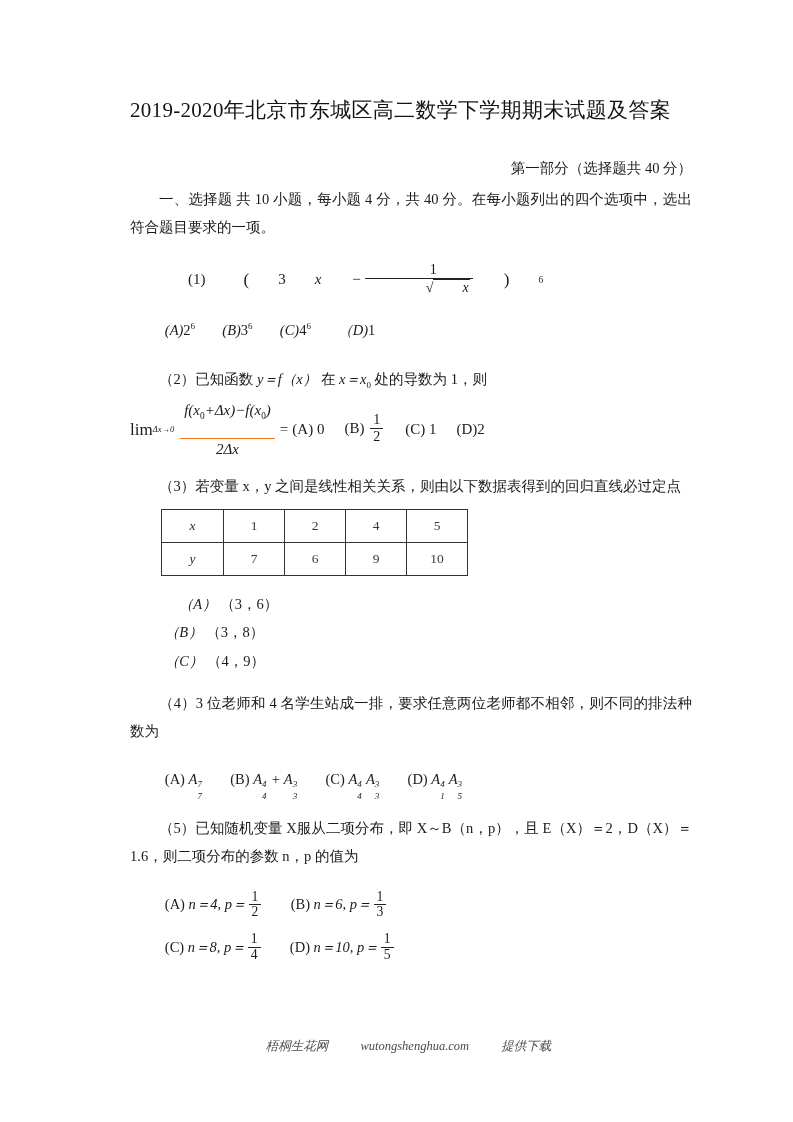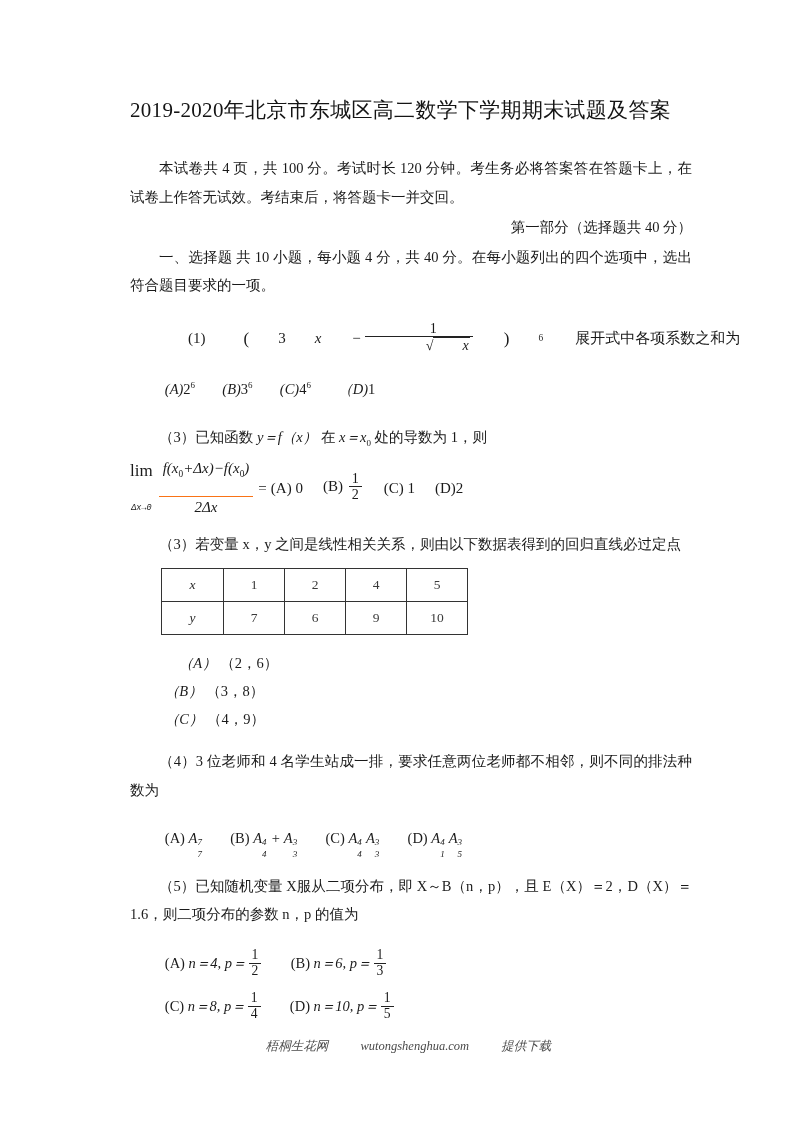--- a/index.html
+++ b/index.html
@@ -140,28 +140,27 @@
   .limit-line {
     font-size: 15px;
     line-height: 1.2;
     margin: 8px 0 0 0;
     display: flex;
     align-items: center;
     white-space: nowrap;
   }
   .lim {
     display: inline-flex;
-    flex-direction: column;
+    flex-direction: row;
     align-items: center;
     font-style: normal;
     margin-right: 3px;
-    gap: 24px;
   }
   .lim .op { font-size: 17px; line-height: 1; }
-  .lim .sub { font-size: 8.5px; line-height: 1.2; font-style: italic; font-family: Liberation Mono, monospace; }
+  .lim .sub { font-size: 8.5px; line-height: 1.2; font-style: italic; }
   .bigfrac {
     display: inline-flex;
     flex-direction: column;
     align-items: center;
     margin: 0 3px;
     vertical-align: middle;
   }
   .bigfrac .num {
     padding: 0 4px 19px 4px;
     border-bottom: 1px solid #f97316;
@@ -222,21 +221,20 @@
   .footer .gap2 { width: 26px; }
 </style>
 </head>
 <body>
 
 <div class="page">
   <div class="content">
 
     <h1 class="doc-title">2019-2020年北京市东城区高二数学下学期期末试题及答案</h1>
 
-    <p class="para indent">本试卷共 4 页，共 100 分。考试时长 120 分钟。考生务必将答案答在答题卡上，在试卷上作答无试效。考结束后，将答题卡一并交回。</p>
 
     <p class="para center">第一部分（选择题共 40 分）</p>
 
     <p class="para indent">一、选择题 共 10 小题，每小题 4 分，共 40 分。在每小题列出的四个选项中，选出符合题目要求的一项。</p>
 
     <div class="spacer-md"></div>
 
     <div class="q-block">
       <div class="q-stem">
         <span class="expr1">
@@ -246,40 +244,39 @@
             <span class="mn">3</span>
             <span class="mi">x</span>
             <span class="mn" style="margin:0 2px">−</span>
             <span class="frac">
               <span class="num">1</span>
               <span class="den"><span class="sqrt"><span class="rad">√</span><span class="under mi">x</span></span></span>
             </span>
             <span class="paren-big">)</span>
             <sup class="sp">6</sup>
           <span style="display:inline-block;width:3px"></span>
-          <span>展开式中各项系数之和为</span>
         </span>
       </div>
       <div class="spacer-md"></div>
       <div class="q-opts">
         <span class="math"><span class="mi">(A)</span><span>2</span><sup class="sp">6</sup></span>
         <span class="opt-gap"></span>
         <span class="math"><span class="mi">(B)</span><span>3</span><sup class="sp">6</sup></span>
         <span class="opt-gap"></span>
         <span class="math"><span class="mi">(C)</span><span>4</span><sup class="sp">6</sup></span>
         <span class="opt-gap"></span>
         <span class="math"><span class="mi">（D)</span><span>1</span></span>
       </div>
     </div>
 
     <div class="spacer-md"></div>
 
     <div class="q-block">
       <div class="q-stem">
-        <span>（3）已知函数 </span><span class="mi">y＝f（x）</span><span> 在 </span><span class="mi">x＝x</span><sub class="sb mi">0</sub><span> 处的导数为 1，则</span>
+        <span>（2）已知函数 </span><span class="mi">y＝f（x）</span><span> 在 </span><span class="mi">x＝x</span><sub class="sb mi">0</sub><span> 处的导数为 1，则</span>
       </div>
 
       <div class="limit-line">
         <span class="lim">
           <span class="op">lim</span>
           <span class="sub">Δx→0</span>
         </span>
         <span class="bigfrac">
           <span class="num"><span class="mi">f(x</span><sub class="sb mi">0</sub><span class="mi">+Δx)−f(x</span><sub class="sb mi">0</sub><span class="mi">)</span></span>
           <span class="den mi">2Δx</span>
@@ -322,21 +319,21 @@
             <td>6</td>
             <td>9</td>
             <td>10</td>
           </tr>
         </tbody>
       </table>
 
       <div class="spacer-sm"></div>
 
       <div class="q-opts">
-        <div style="padding-left:14px"><span class="mi">（A）</span>&nbsp;<span>（2，6）</span></div>
+        <div style="padding-left:14px"><span class="mi">（A）</span>&nbsp;<span>（3，6）</span></div>
         <div><span class="mi">（B）</span>&nbsp;<span>（3，8）</span></div>
         <div><span class="mi">（C）</span>&nbsp;<span>（4，9）</span></div>
       </div>
     </div>
 
     <div class="spacer-sm"></div>
 
     <div class="q-block">
       <div class="q-stem">（4）3 位老师和 4 名学生站成一排，要求任意两位老师都不相邻，则不同的排法种数为</div>
       <div class="spacer-md"></div>

